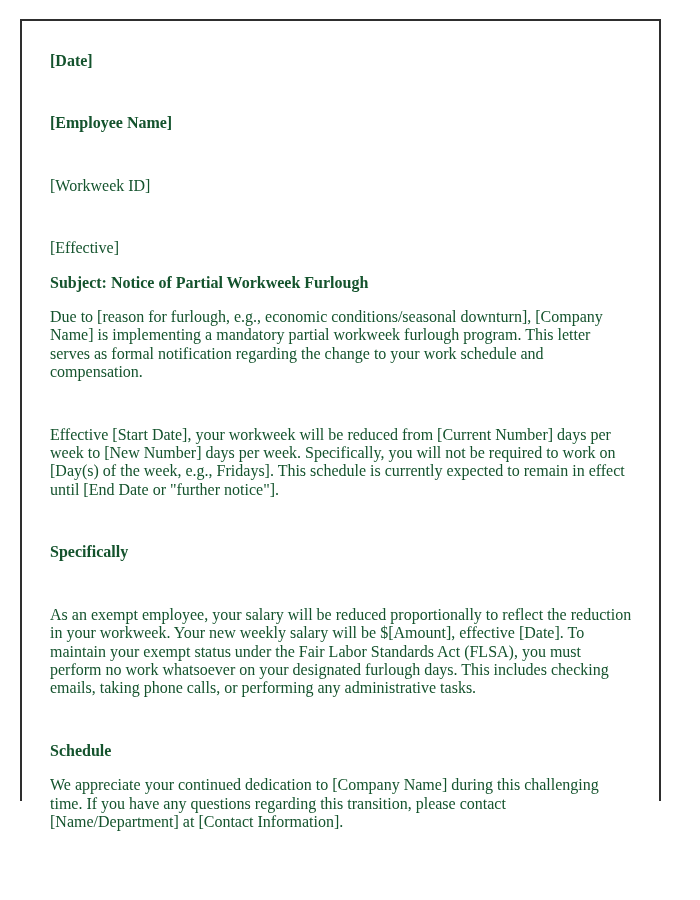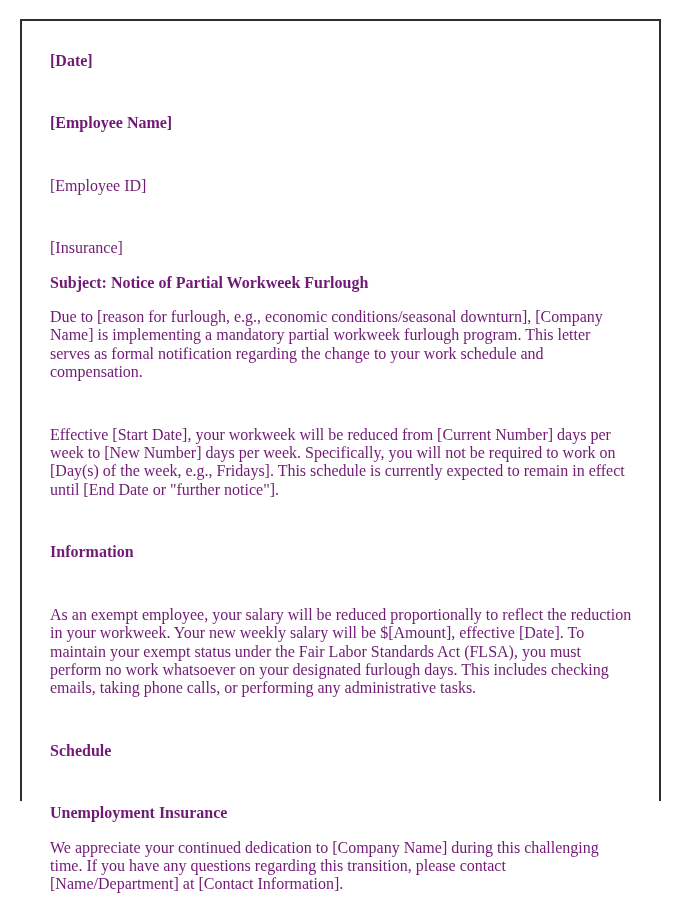--- a/index.html
+++ b/index.html
@@ -21,21 +21,21 @@
     border-right: 2px solid #2e2e2e;
     background: #ffffff;
     box-sizing: content-box;
   }
   .letter-content {
     padding: 15px 16px 0 28px;
     width: 588px;
     font-family: "Liberation Serif", "DejaVu Serif", serif;
     font-size: 16px;
     line-height: 18.4px;
-    color: #701a75;
+    color: #14532d;
   }
   .para {
     margin: 16px 0;
   }
   .bold {
     font-weight: bold;
   }
   .block {
     display: block;
     margin-top: 44px;
@@ -47,54 +47,53 @@
 </head>
 <body>
 
 <div class="page-frame">
   <div class="letter-content">
 
     <div class="para bold">[Date]</div>
 
     <div class="para">
       <span class="block bold">[Employee Name]</span>
-      <span class="block">[Employee ID]</span>
-      <span class="block">[Insurance]</span>
+      <span class="block">[Workweek ID]</span>
+      <span class="block">[Effective]</span>
     </div>
 
     <div class="para bold">Subject: Notice of Partial Workweek Furlough</div>
 
 
     <div class="para lines">Due to [reason for furlough, e.g., economic conditions/seasonal downturn], [Company
 Name] is implementing a mandatory partial workweek furlough program. This letter
 serves as formal notification regarding the change to your work schedule and
 compensation.</div>
 
     <div class="para">
       <span class="block lines">Effective [Start Date], your workweek will be reduced from [Current Number] days per
 week to [New Number] days per week. Specifically, you will not be required to work on
 [Day(s) of the week, e.g., Fridays]. This schedule is currently expected to remain in effect
 until [End Date or "further notice"].</span>
     </div>
 
     <div class="para">
-      <span class="block bold">Information</span>
+      <span class="block bold">Specifically</span>
       <span class="block lines">As an exempt employee, your salary will be reduced proportionally to reflect the reduction
 in your workweek. Your new weekly salary will be $[Amount], effective [Date]. To
 maintain your exempt status under the Fair Labor Standards Act (FLSA), you must
 perform no work whatsoever on your designated furlough days. This includes checking
 emails, taking phone calls, or performing any administrative tasks.</span>
     </div>
 
     <div class="para">
       <span class="block bold">Schedule</span>
     </div>
 
     <div class="para">
-      <span class="block bold">Unemployment Insurance</span>
     </div>
 
     <div class="para lines">We appreciate your continued dedication to [Company Name] during this challenging
 time. If you have any questions regarding this transition, please contact
 [Name/Department] at [Contact Information].</div>
 
 
   </div>
 </div>
 

